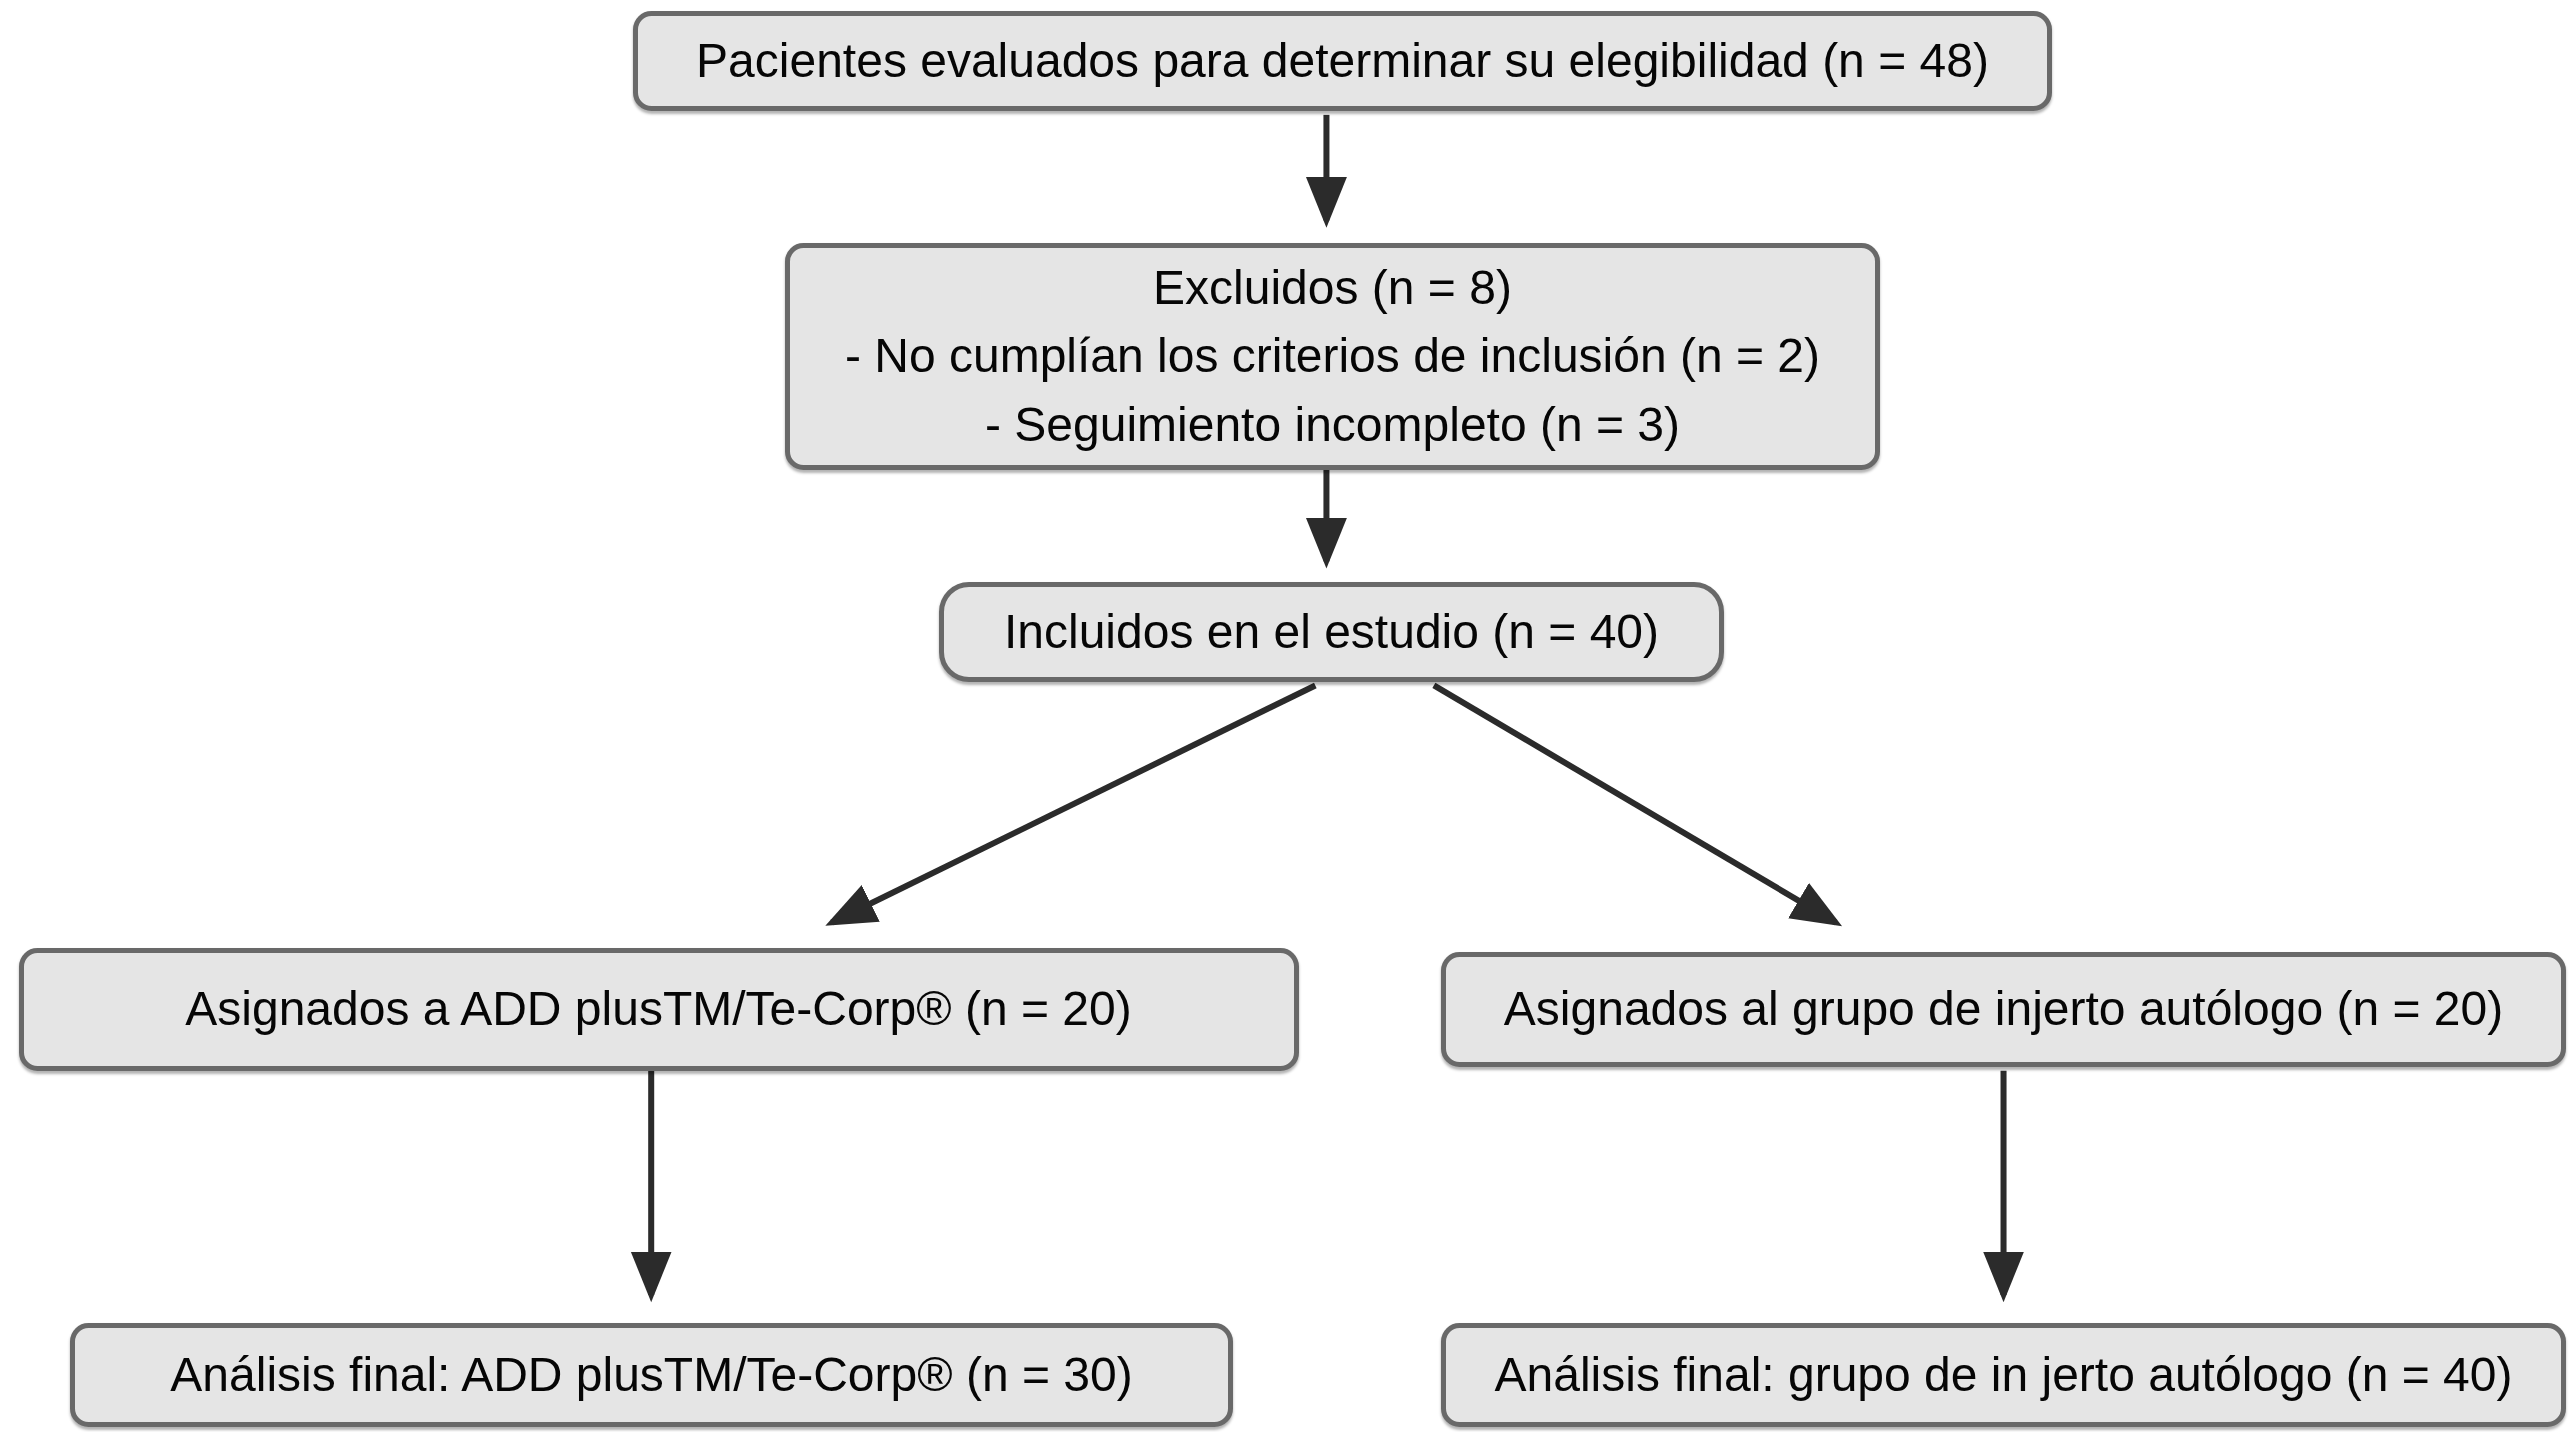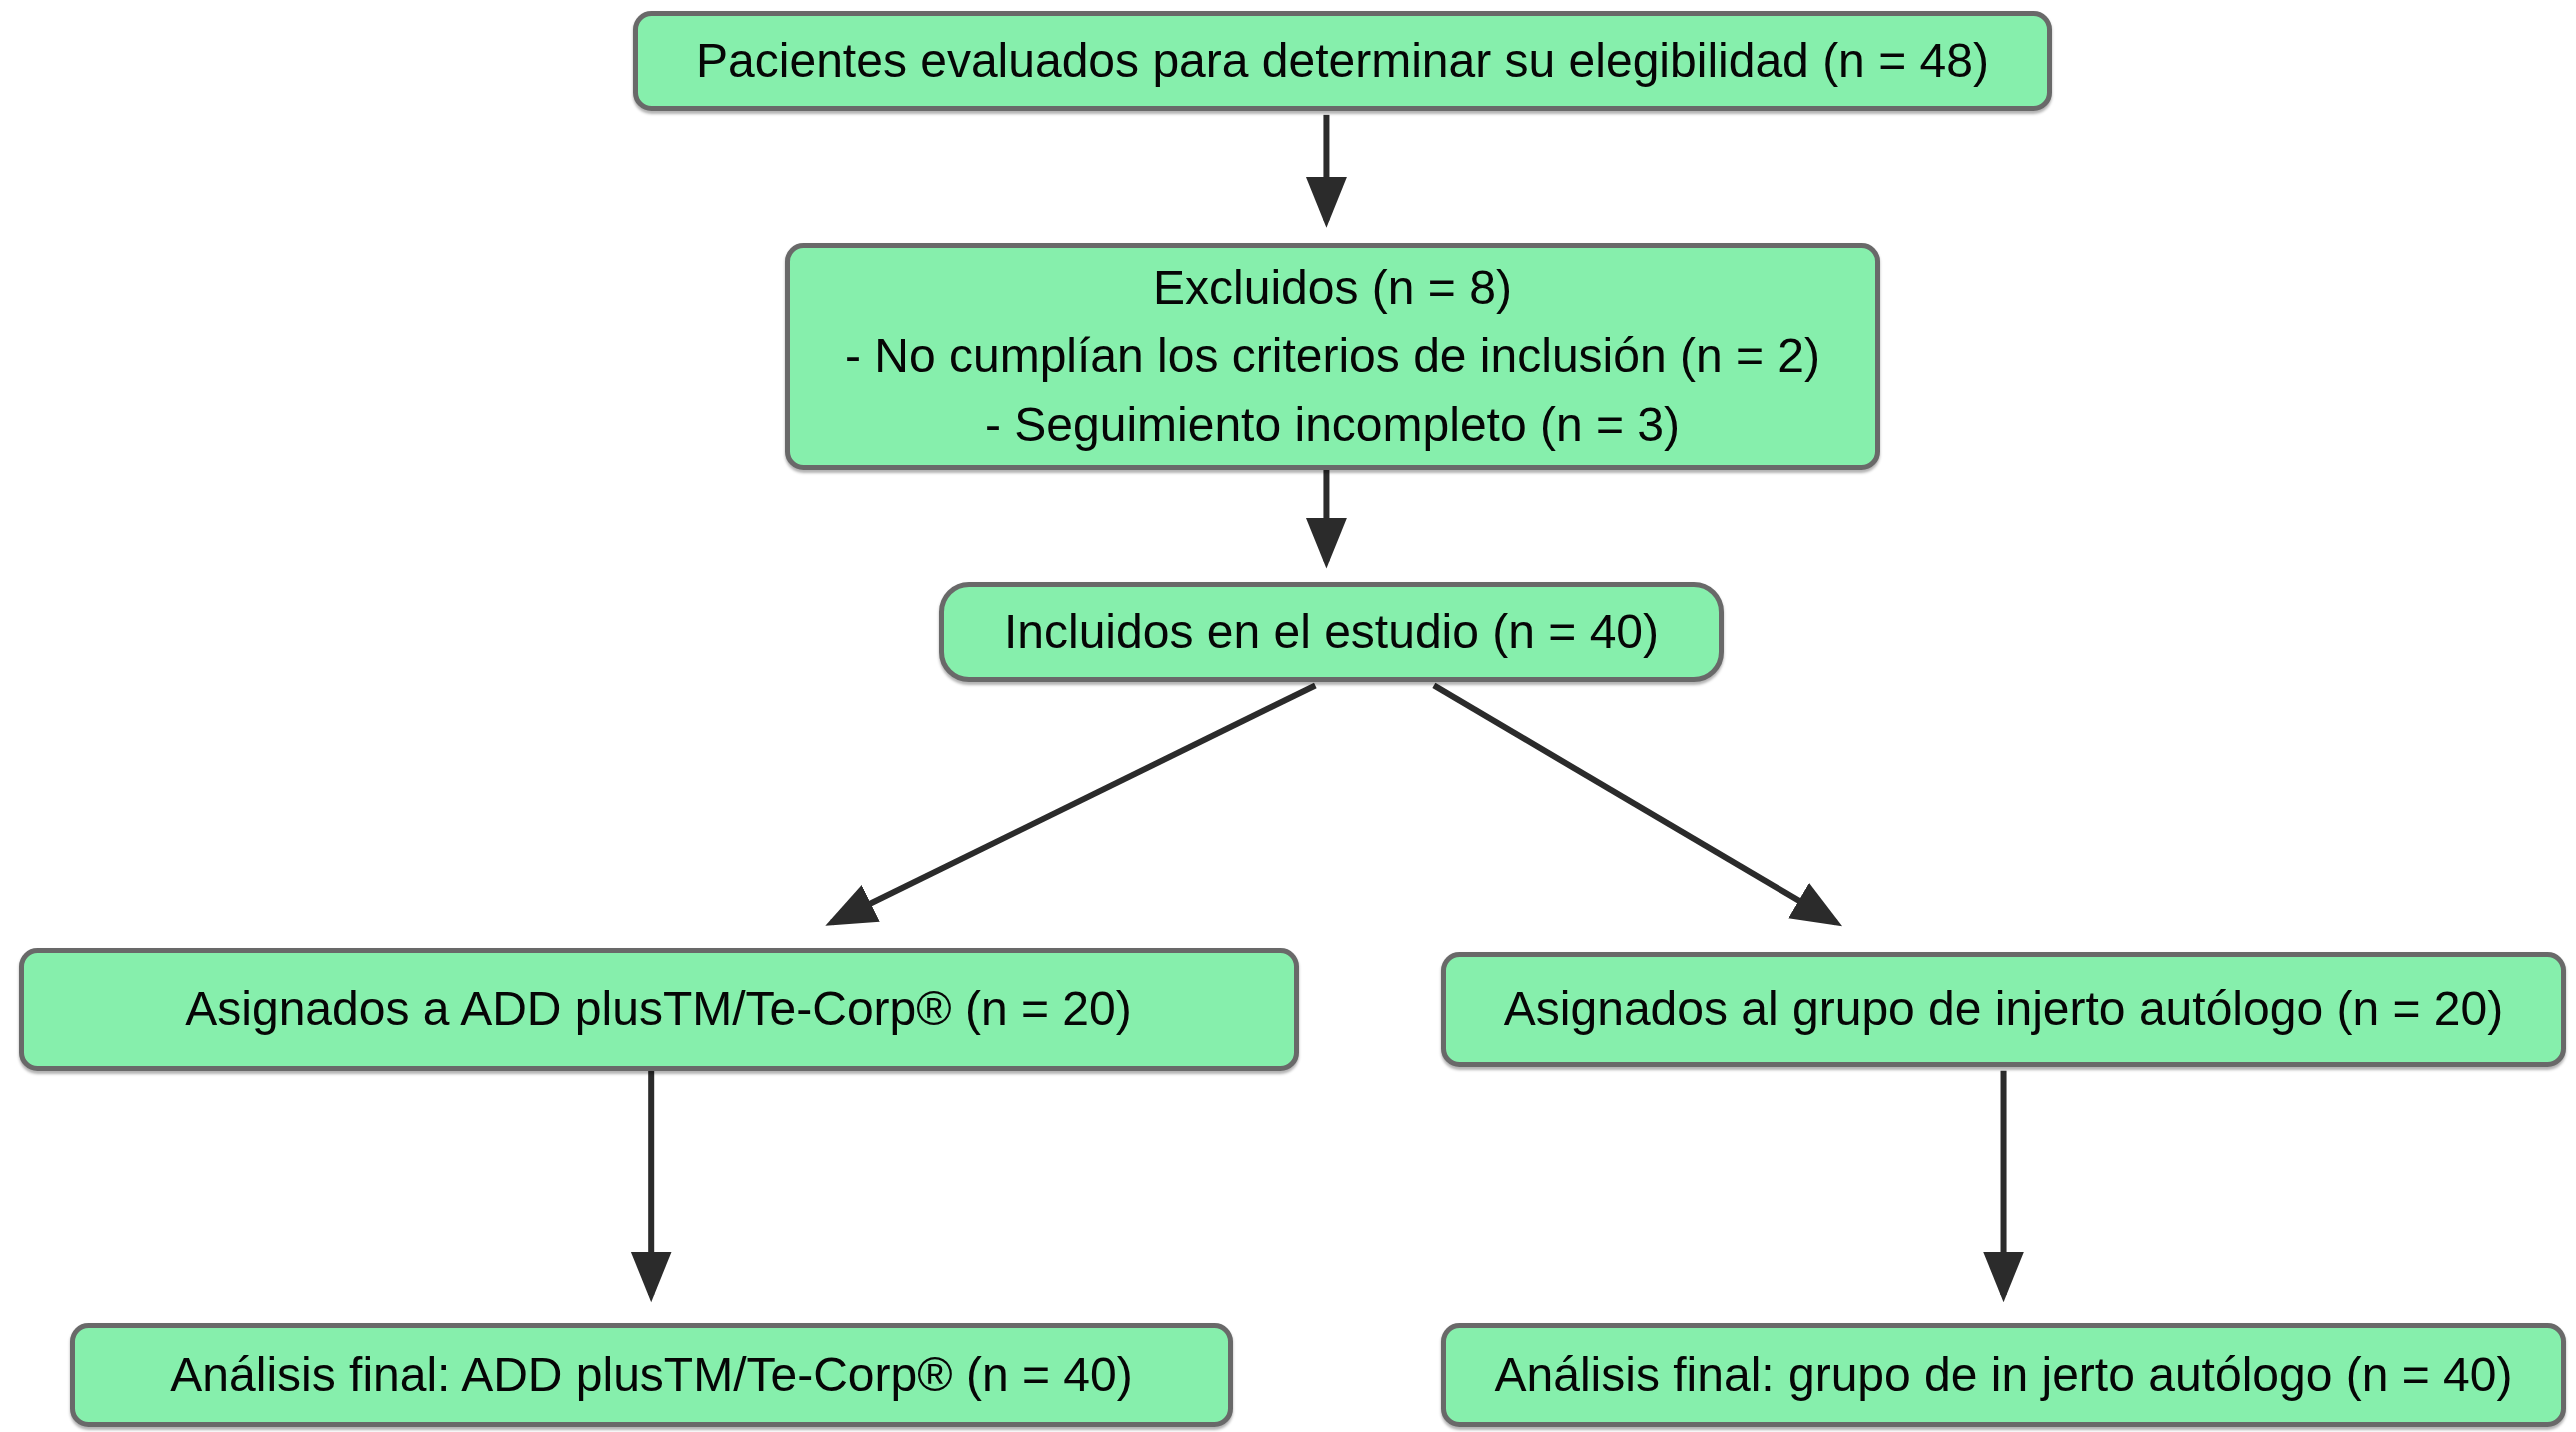--- a/index.html
+++ b/index.html
@@ -20,21 +20,21 @@
   .arrow-layer {
     position: absolute;
     left: 0;
     top: 0;
     width: 2576px;
     height: 1432px;
   }
   .node {
     position: absolute;
     box-sizing: border-box;
-    background: #86efac;
+    background: #e5e5e5;
     border: 5.6px solid #696969;
     border-radius: 18.5px;
     box-shadow: 0 2.8px 2.8px rgba(0,0,0,0.30);
     display: flex;
     flex-direction: column;
     align-items: center;
     justify-content: center;
     text-align: center;
     color: #060606;
     font-size: 48px;
@@ -79,21 +79,21 @@
 
   <div class="node" style="left:18.5px; top:948px; width:1280px; height:123px;">
     <span class="label">Asignados a ADD plusTM/Te-Corp® (n = 20)</span>
   </div>
 
   <div class="node" style="left:1441px; top:952px; width:1125px; height:115px;">
     <span class="label">Asignados al grupo de injerto autólogo (n = 20)</span>
   </div>
 
   <div class="node" style="left:70px; top:1323px; width:1163px; height:104px;">
-    <span class="label">Análisis final: ADD plusTM/Te-Corp® (n = 40)</span>
+    <span class="label">Análisis final: ADD plusTM/Te-Corp® (n = 30)</span>
   </div>
 
   <div class="node" style="left:1441px; top:1323px; width:1125px; height:104px;">
     <span class="label">Análisis final: grupo de in jerto autólogo (n = 40)</span>
   </div>
 
 </div>
 
 
 </body></html>

